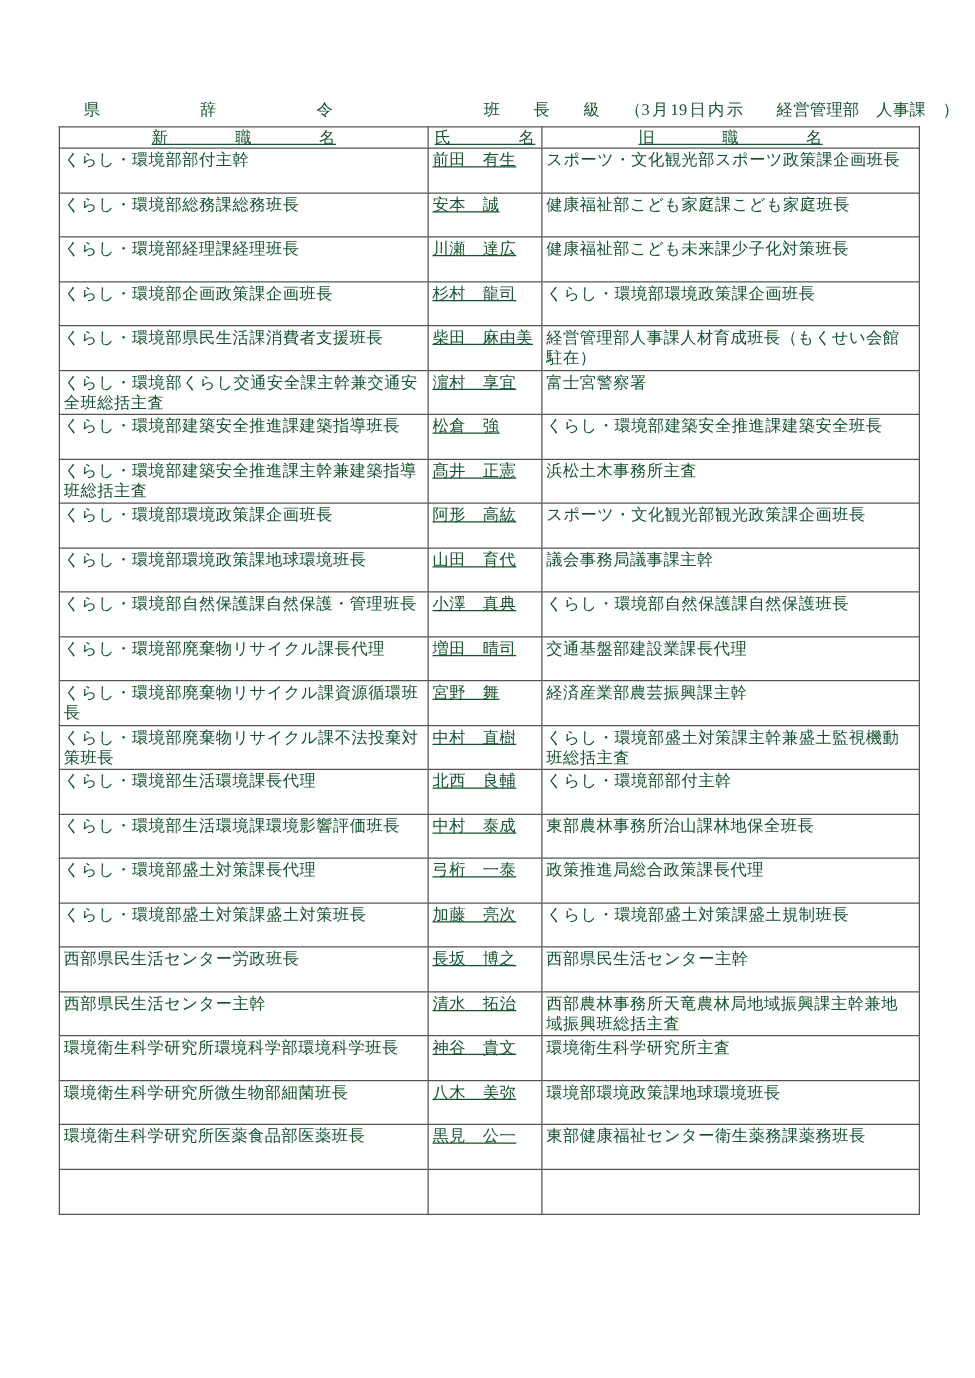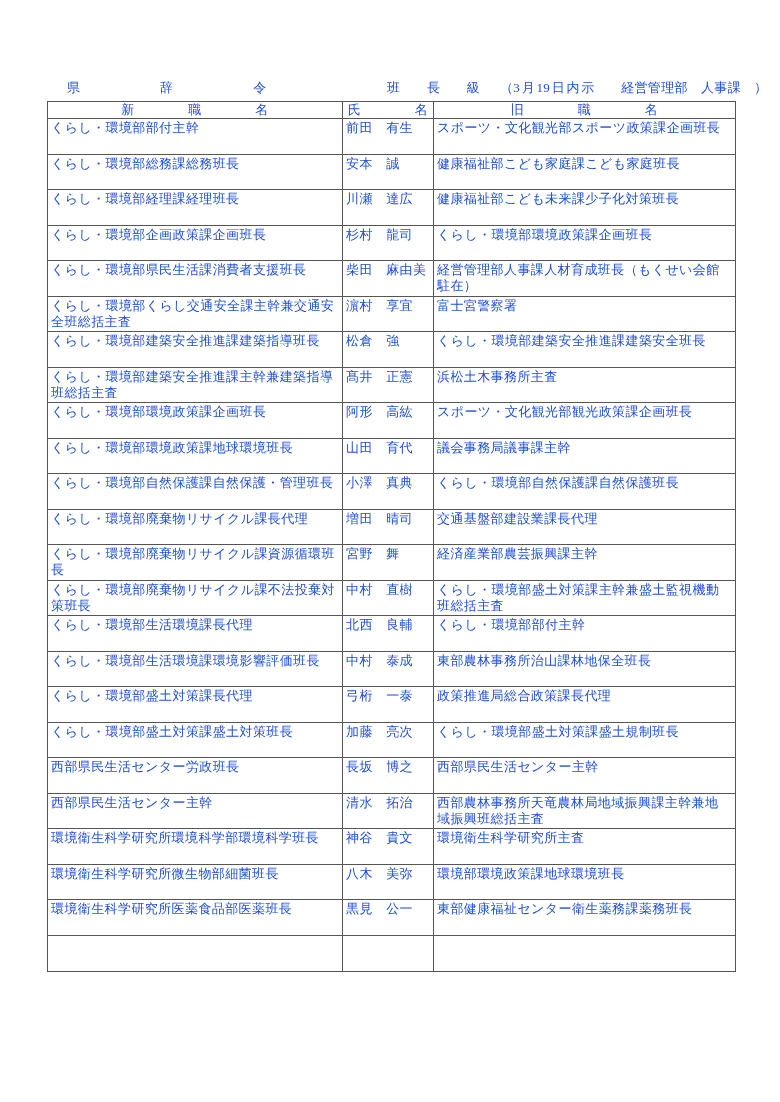--- a/index.html
+++ b/index.html
@@ -2,21 +2,21 @@
 <html lang="ja"><head>
 <meta charset="utf-8">
 <style>
   html,body{margin:0;padding:0;background:#ffffff;}
   .page{
     position:relative;
     width:780px;height:1102px;
     background:#ffffff;
     overflow:hidden;
     font-family:"Liberation Serif","DejaVu Serif",serif;
-    color:#1d4ed8;
+    color:#14532d;
   }
   
   .title-seg{
     position:absolute;
     top:80px;
     font-size:13px;
     line-height:16px;
     white-space:nowrap;
     letter-spacing:0.3px;
   }
@@ -37,31 +37,31 @@
   table.roster col.c1{width:295px;}
   table.roster col.c2{width:91px;}
   table.roster col.c3{width:302px;}
   table.roster th,
   table.roster td{
     border:1px solid #555;
     vertical-align:top;
     font-weight:normal;
     overflow:hidden;
   }
-  table.roster thead tr{height:17px;}
+  table.roster thead tr{height:17px;text-decoration:underline;}
   table.roster th{
     text-align:center;
     padding:0;
     line-height:16px;
     white-space:nowrap;
   }
   table.roster tbody tr{height:35.5px;}
   table.roster tbody tr:last-child{height:36px;}
   table.roster td{padding:1px 6px 0 3px;word-break:break-all;}
-  table.roster td.c-name{padding:1px 2px 0 3px;white-space:nowrap;}
+  table.roster td.c-name{padding:1px 2px 0 3px;white-space:nowrap;text-decoration:underline;}
   
   .page-number{
     position:absolute;
     top:1110px;left:0;
     width:100%;
     text-align:center;
     font-size:12px;
     letter-spacing:0.5px;
   }
 </style>

